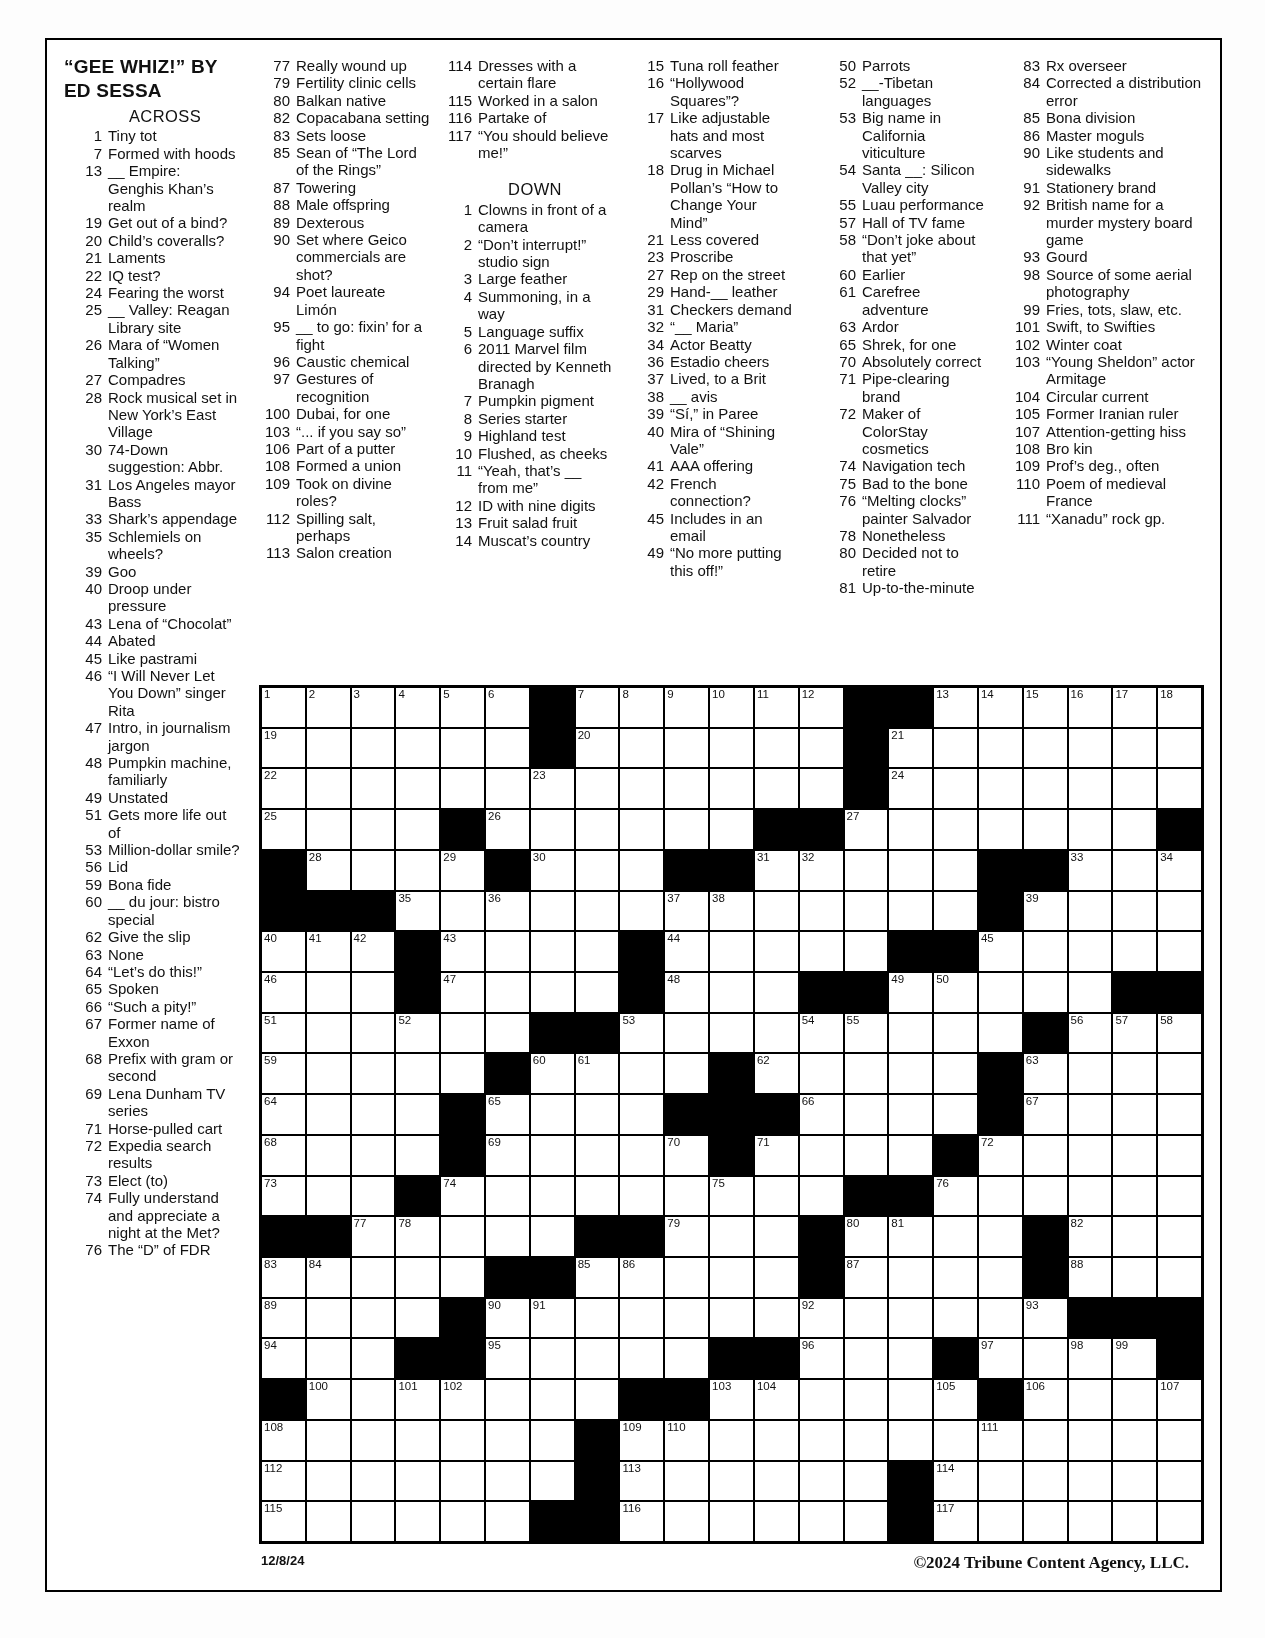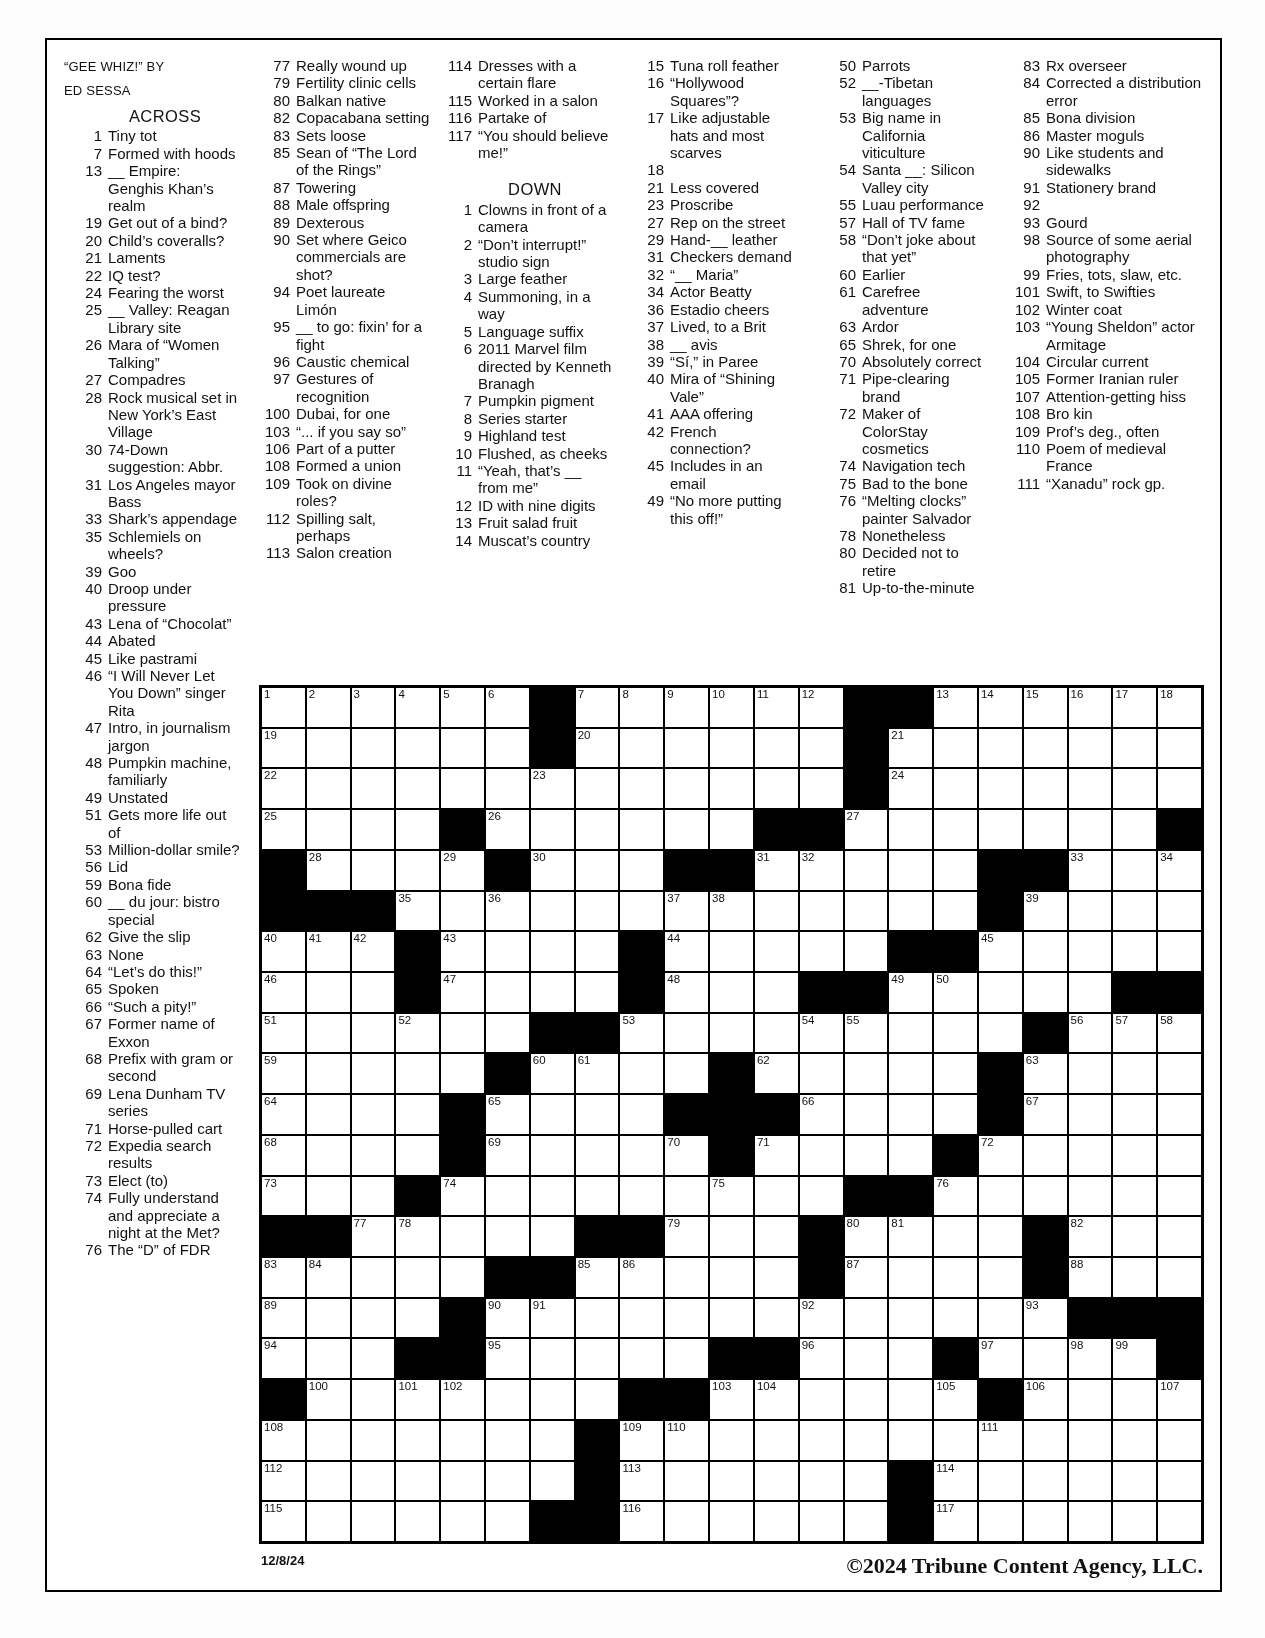--- a/index.html
+++ b/index.html
@@ -10,21 +10,21 @@
     font-family:"Liberation Sans", sans-serif;
     color:#111;
     overflow:hidden;
   }
   .frame{
     position:absolute;left:45px;top:38px;width:1173px;height:1550px;
     border:2px solid #000;background:#fff;
   }
   .title{
     position:absolute;left:64px;top:55px;width:220px;
-    font-size:13px;font-weight:normal;line-height:24px;letter-spacing:0.2px;
+    font-size:19px;font-weight:bold;line-height:24px;letter-spacing:0.2px;
   }
   .clue-col{position:absolute;font-size:15px;line-height:17.4px;}
   .col-1{left:62px;top:108px;width:178px;}
   .col-2{left:250px;top:57px;width:180px;}
   .col-3{left:430px;top:57px;width:182px;}
   .col-4{left:622px;top:57px;width:172px;}
   .col-5{left:816px;top:57px;width:168px;}
   .col-6{left:1000px;top:57px;width:212px;}
   .clue{display:flex;align-items:flex-start;}
   .clue .n{flex:0 0 40px;text-align:right;padding-right:6px;white-space:nowrap;}
@@ -47,23 +47,23 @@
   .cell.b{background:#000;}
   .cell .num{
     position:absolute;left:2px;top:0px;
     font-size:11.5px;line-height:13px;color:#111;
   }
   .footer-date{
     position:absolute;left:261px;top:1553px;
     font-size:13px;font-weight:bold;
   }
   .footer-copy{
-    position:absolute;right:62px;top:1553px;
+    position:absolute;right:76px;top:1553px;
     font-family:"Liberation Serif", serif;
-    font-size:22px;font-weight:bold;
+    font-size:17px;font-weight:bold;
   }
 </style>
 </head>
 <body>
 
 <div class="frame"></div>
 
 <div class="title">
   <div>“GEE WHIZ!” BY</div>
   <div>ED SESSA</div>
@@ -413,20 +413,21 @@
     <div class="clue">
       <div class="n">16</div>
       <div class="t">“Hollywood Squares”?</div>
     </div>
     <div class="clue">
       <div class="n">17</div>
       <div class="t">Like adjustable hats and most scarves</div>
     </div>
     <div class="clue">
       <div class="n">18</div>
+      <div class="t">Drug in Michael Pollan’s “How to Change Your Mind”</div>
     </div>
     <div class="clue">
       <div class="n">21</div>
       <div class="t">Less covered</div>
     </div>
     <div class="clue">
       <div class="n">23</div>
       <div class="t">Proscribe</div>
     </div>
     <div class="clue">
@@ -588,20 +589,21 @@
     <div class="clue">
       <div class="n">90</div>
       <div class="t">Like students and sidewalks</div>
     </div>
     <div class="clue">
       <div class="n">91</div>
       <div class="t">Stationery brand</div>
     </div>
     <div class="clue">
       <div class="n">92</div>
+      <div class="t">British name for a murder mystery board game</div>
     </div>
     <div class="clue">
       <div class="n">93</div>
       <div class="t">Gourd</div>
     </div>
     <div class="clue">
       <div class="n">98</div>
       <div class="t">Source of some aerial photography</div>
     </div>
     <div class="clue">

